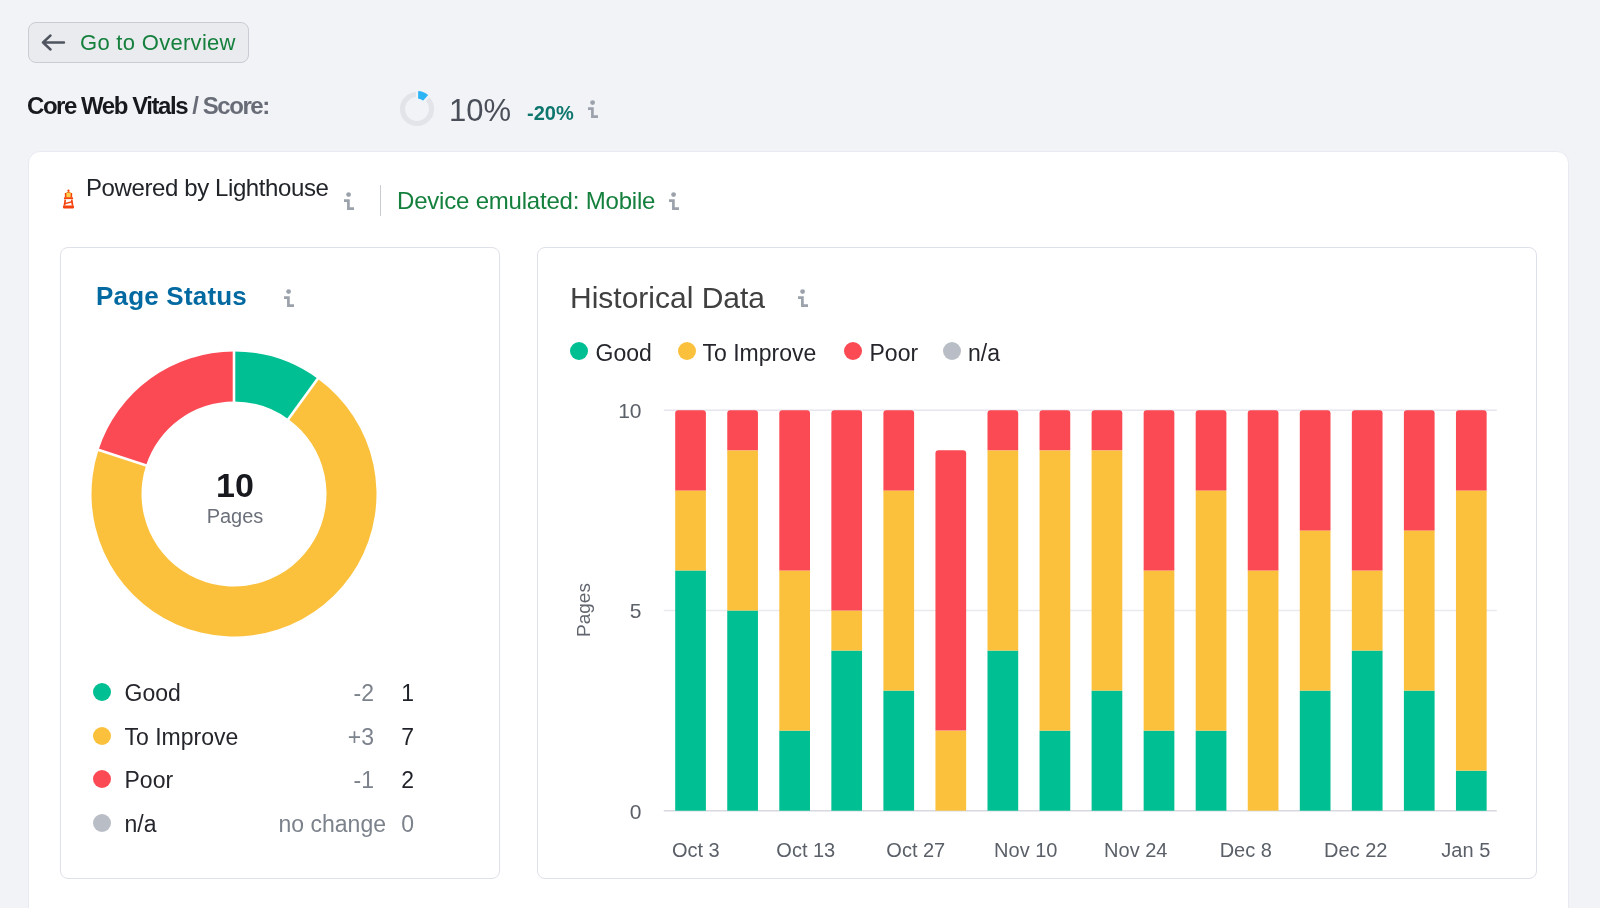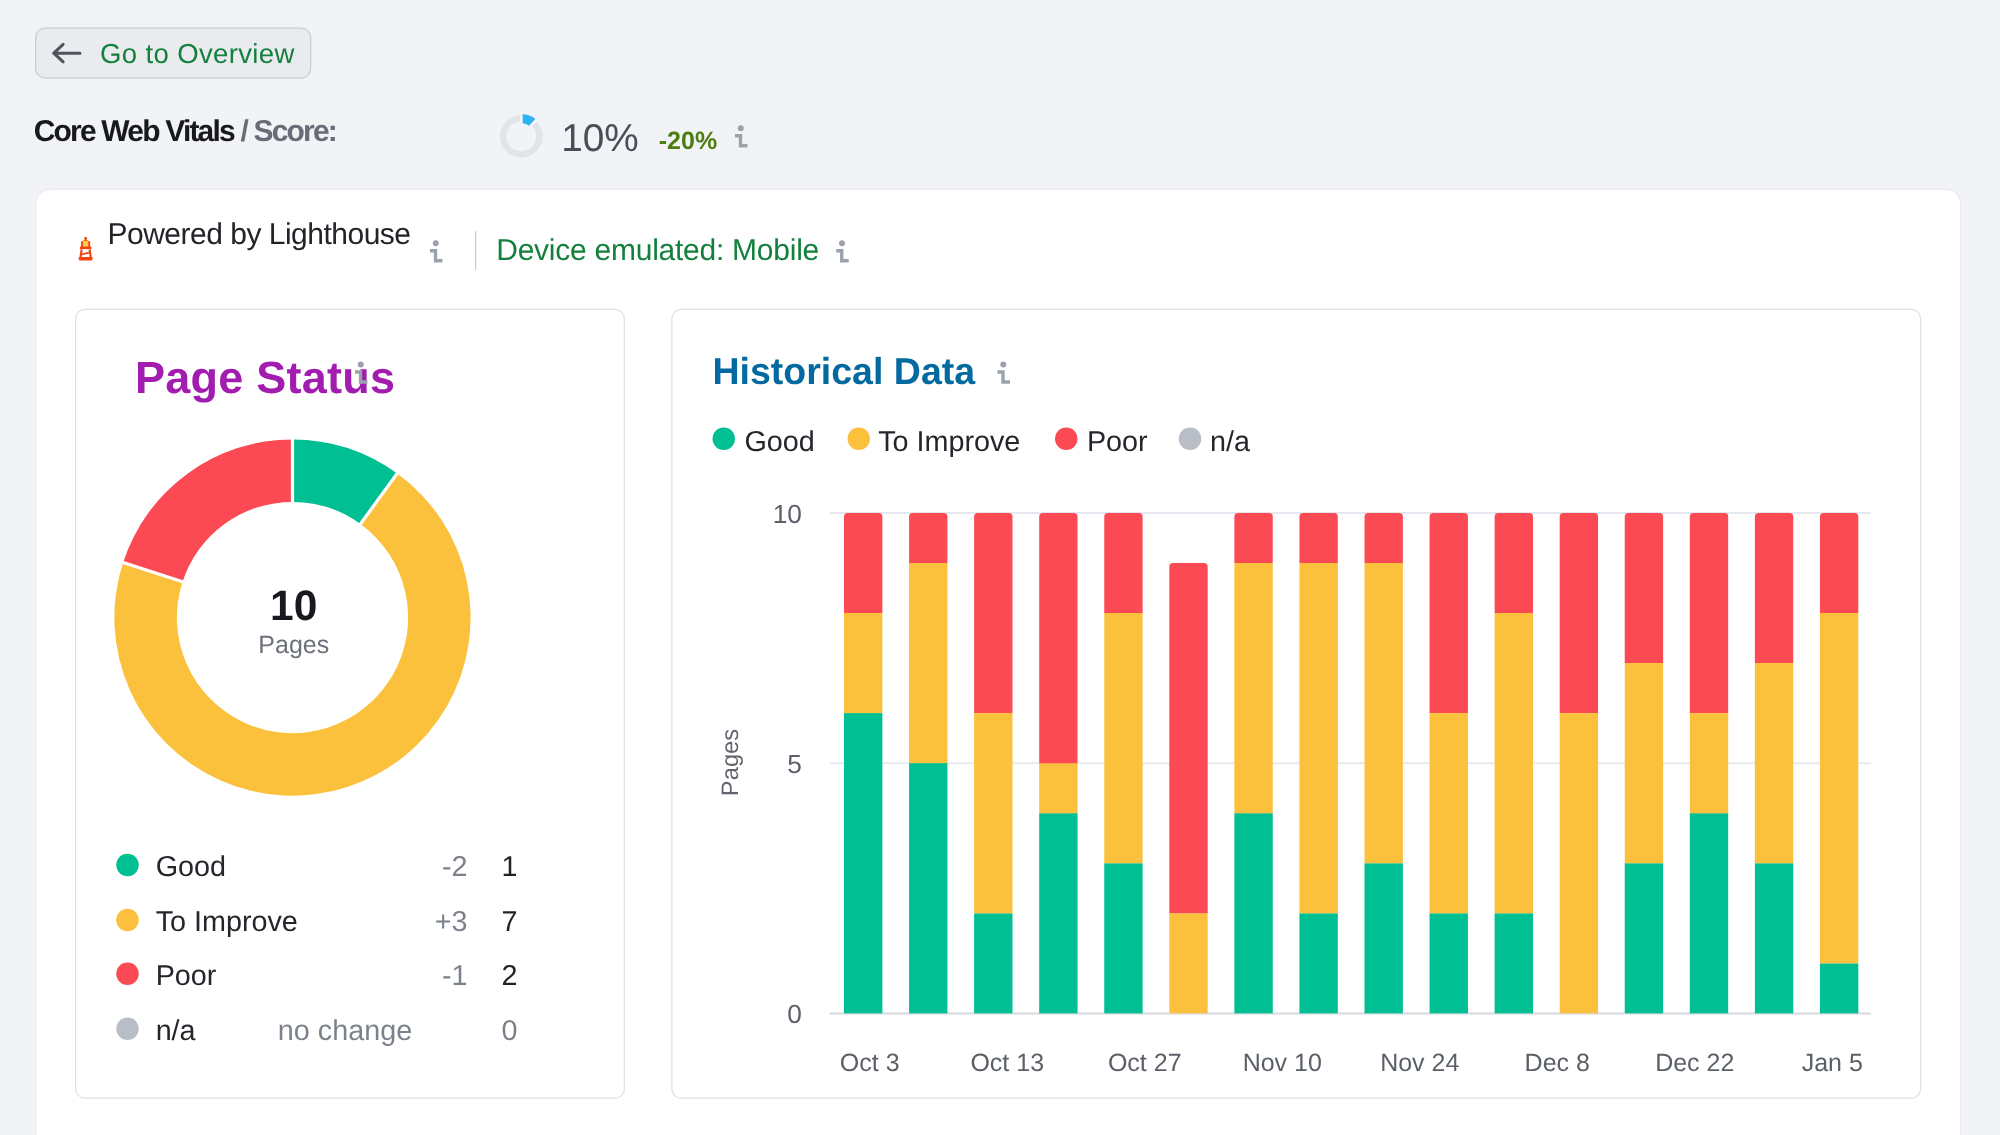--- a/index.html
+++ b/index.html
@@ -15,21 +15,21 @@
 <div class="abs" style="left:80px;top:30px;font-size:22px;letter-spacing:0.3px;color:#15803d">Go to Overview</div>
 
 <div class="abs" style="left:27px;top:92.3px;font-size:24px;font-weight:bold;color:#17191f;letter-spacing:-1.45px">Core Web Vitals <span style="color:#686c76">/ Score:</span></div>
 <svg class="abs" style="left:399.3px;top:90.8px" width="36" height="36" viewBox="0 0 36 36">
     <circle cx="18" cy="18" r="14.5" fill="none" stroke="#e2e4ea" stroke-width="5.2"></circle>
 <path d="M18.62 0.11 A17.9 17.9 0 0 1 29.63 4.39 L24.75 10.09 A10.4 10.4 0 0 0 18.36 7.61 Z" fill="#2db4f5"></path>
 <line x1="18.03" y1="9.50" x2="18.07" y2="-2.20" stroke="#f2f3f7" stroke-width="2.2"></line>
 <line x1="23.74" y1="11.73" x2="31.65" y2="3.11" stroke="#f2f3f7" stroke-width="2.2"></line>
   </svg>
 <div class="abs" style="left:449px;top:93px;font-size:31px;font-weight:normal;color:#494e58">10%</div>
-<div class="abs" style="left:527px;top:102px;font-size:20px;font-weight:bold;color:#4d7c0f">-20%</div>
+<div class="abs" style="left:527px;top:102px;font-size:20px;font-weight:bold;color:#0f766e">-20%</div>
 <svg style="position:absolute;left:587px;top:99.5px" width="12" height="20" viewBox="0 0 12 20">
     <circle cx="5.6" cy="2.6" r="2.4" fill="#9ca2ac"></circle>
     <path d="M1 8.6 H5.4 V16.6 H11" fill="none" stroke="#9ca2ac" stroke-width="2.7"></path>
   </svg>
 
 <div class="abs" style="left:28px;top:150.5px;width:1541px;height:820px;background:#fff;border:1px solid #e9eaf1;border-radius:12px;"></div>
 
 <svg style="position:absolute;left:61.5px;top:189px" width="13" height="21" viewBox="0 0 13 21">
 <circle cx="6.5" cy="1.6" r="1.1" fill="#f4430e"></circle>
 <path d="M2.9 4.9 L6.5 1.9 L10.1 4.9 Z" fill="#f4430e"></path>
@@ -47,21 +47,21 @@
     <path d="M1 8.6 H5.4 V16.6 H11" fill="none" stroke="#9ca2ac" stroke-width="2.7"></path>
   </svg>
 <div class="abs" style="left:379.6px;top:185px;width:1px;height:31px;background:#caccd4"></div>
 <div class="abs" style="left:397px;top:187px;font-size:24px;letter-spacing:-0.2px;color:#15803d">Device emulated: Mobile</div>
 <svg style="position:absolute;left:668px;top:191.5px" width="12" height="20" viewBox="0 0 12 20">
     <circle cx="5.6" cy="2.6" r="2.4" fill="#9ca2ac"></circle>
     <path d="M1 8.6 H5.4 V16.6 H11" fill="none" stroke="#9ca2ac" stroke-width="2.7"></path>
   </svg>
 
 <div class="abs" style="left:60px;top:246.5px;width:440px;height:632px;background:#fff;border:1px solid #dfe1ea;border-radius:8px;"></div>
-<div class="abs" style="left:108px;top:280.5px;font-size:36px;font-weight:bold;letter-spacing:0.2px;color:#a21caf">Page Status</div>
+<div class="abs" style="left:96px;top:280.5px;font-size:26px;font-weight:bold;letter-spacing:0.2px;color:#0369a1">Page Status</div>
 <svg style="position:absolute;left:283px;top:289px" width="12" height="20" viewBox="0 0 12 20">
     <circle cx="5.6" cy="2.6" r="2.4" fill="#9ca2ac"></circle>
     <path d="M1 8.6 H5.4 V16.6 H11" fill="none" stroke="#9ca2ac" stroke-width="2.7"></path>
   </svg>
 <svg class="abs" style="left:89px;top:349px" width="290" height="290" viewBox="0 0 290 290">
     <path d="M145.00 2.50 A142.5 142.5 0 0 1 228.76 29.72 L199.37 70.17 A92.5 92.5 0 0 0 145.00 52.50 Z" fill="#00bf92"></path>
 <path d="M228.76 29.72 A142.5 142.5 0 1 1 9.47 100.97 L57.03 116.42 A92.5 92.5 0 1 0 199.37 70.17 Z" fill="#fbc13d"></path>
 <path d="M9.47 100.97 A142.5 142.5 0 0 1 145.00 2.50 L145.00 52.50 A92.5 92.5 0 0 0 57.03 116.42 Z" fill="#fc4a55"></path>
 <line x1="145.00" y1="54.50" x2="145.00" y2="0.50" stroke="#ffffff" stroke-width="2.6"></line>
 <line x1="198.19" y1="71.78" x2="229.93" y2="28.10" stroke="#ffffff" stroke-width="2.6"></line>
@@ -76,25 +76,25 @@
 <div style="position:absolute;left:93px;top:726.6px;width:18px;height:18px;border-radius:50%;background:#fbc13d"></div>
 <div style="position:absolute;left:124.5px;top:723.6px;font-size:23px;color:#24262c">To Improve</div>
 <div style="position:absolute;left:194px;top:723.6px;width:180px;text-align:right;font-size:23px;color:#7c828c">+3</div>
 <div style="position:absolute;left:394px;top:723.6px;width:20px;text-align:right;font-size:23px;color:#1f2228">7</div>
 <div style="position:absolute;left:93px;top:770.2px;width:18px;height:18px;border-radius:50%;background:#fc4a55"></div>
 <div style="position:absolute;left:124.5px;top:767.2px;font-size:23px;color:#24262c">Poor</div>
 <div style="position:absolute;left:194px;top:767.2px;width:180px;text-align:right;font-size:23px;color:#7c828c">-1</div>
 <div style="position:absolute;left:394px;top:767.2px;width:20px;text-align:right;font-size:23px;color:#1f2228">2</div>
 <div style="position:absolute;left:93px;top:813.8px;width:18px;height:18px;border-radius:50%;background:#b9bdc5"></div>
 <div style="position:absolute;left:124.5px;top:810.8px;font-size:23px;color:#24262c">n/a</div>
-<div style="position:absolute;left:186px;top:810.8px;width:180px;text-align:center;font-size:23px;color:#7c828c">no change</div>
+<div style="position:absolute;left:206px;top:810.8px;width:180px;text-align:right;font-size:23px;color:#7c828c">no change</div>
 <div style="position:absolute;left:394px;top:810.8px;width:20px;text-align:right;font-size:23px;color:#7c828c">0</div>
 
 <div class="abs" style="left:537px;top:246.5px;width:1000px;height:632px;background:#fff;border:1px solid #dfe1ea;border-radius:8px;"></div>
-<div class="abs" style="left:570px;top:281px;font-size:30px;font-weight:bold;color:#0369a1">Historical Data</div>
+<div class="abs" style="left:570px;top:281px;font-size:30px;font-weight:normal;color:#404040">Historical Data</div>
 <svg style="position:absolute;left:797px;top:289px" width="12" height="20" viewBox="0 0 12 20">
     <circle cx="5.6" cy="2.6" r="2.4" fill="#9ca2ac"></circle>
     <path d="M1 8.6 H5.4 V16.6 H11" fill="none" stroke="#9ca2ac" stroke-width="2.7"></path>
   </svg>
 <div style="position:absolute;left:569.5px;top:342.3px;width:18px;height:18px;border-radius:50%;background:#00bf92"></div>
 <div style="position:absolute;left:595.5px;top:340px;font-size:23px;color:#24262c">Good</div>
 <div style="position:absolute;left:677.5px;top:342.3px;width:18px;height:18px;border-radius:50%;background:#fbc13d"></div>
 <div style="position:absolute;left:702.5px;top:340px;font-size:23px;color:#24262c">To Improve</div>
 <div style="position:absolute;left:844.0px;top:342.3px;width:18px;height:18px;border-radius:50%;background:#fc4a55"></div>
 <div style="position:absolute;left:869.5px;top:340px;font-size:23px;color:#24262c">Poor</div>

